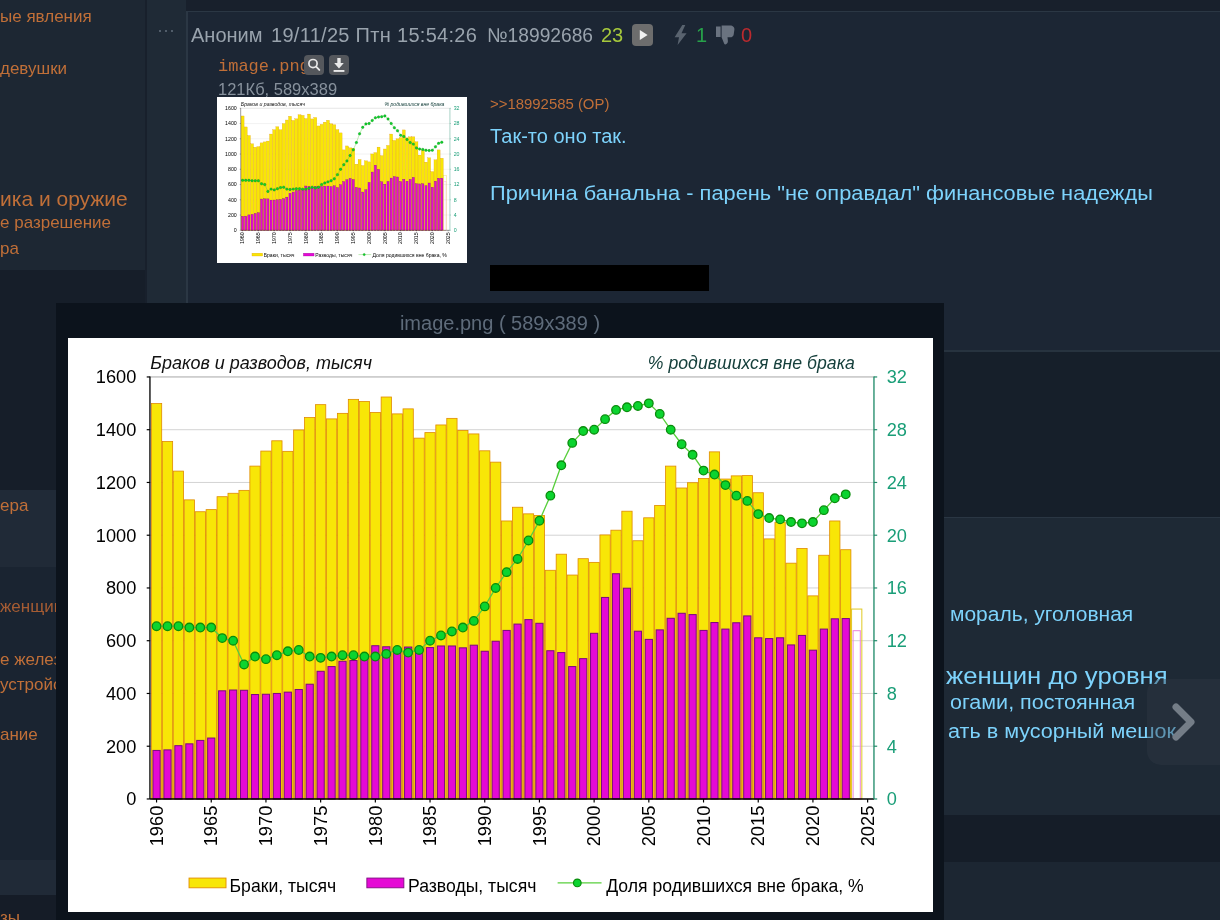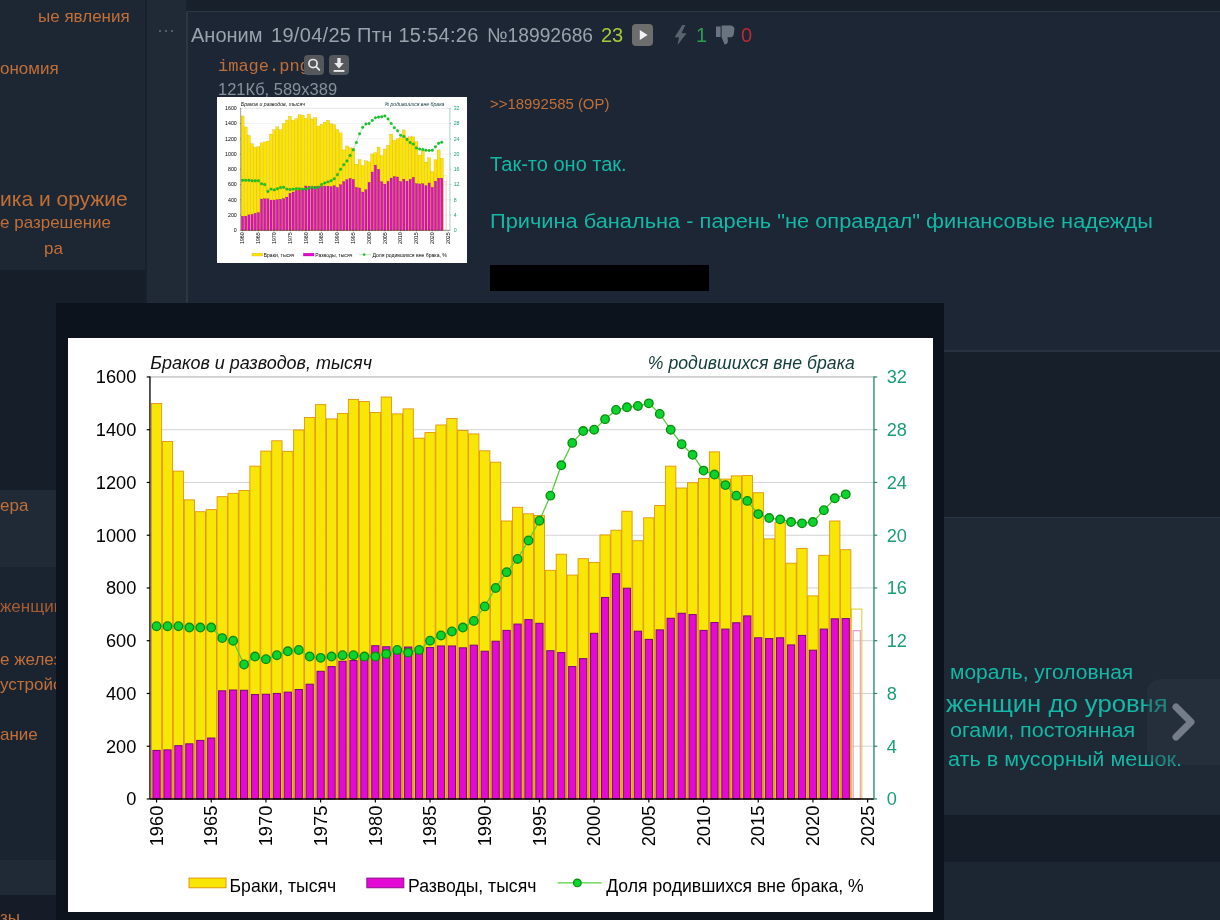--- a/index.html
+++ b/index.html
@@ -1,54 +1,54 @@
 <!DOCTYPE html>
 <html><head><meta charset="utf-8">
 <style>
 html,body{margin:0;padding:0;background:#151d28;}
 *{box-sizing:border-box;}
 body{font-family:"Liberation Sans",sans-serif;}
 #page{position:relative;width:1220px;height:920px;overflow:hidden;background:#18202c;}
 .abs{position:absolute;}
 .olink{color:#c06f38;}
 .gray{color:#99a3ad;}
-.ptxt{color:#14b8a6;margin-top:28px;}
+.ptxt{color:#7dd3fc;}
 .sx{display:inline-block;transform-origin:0 50%;white-space:nowrap;}
 </style></head>
 <body>
 <div id="page">
 
 <div class="abs" style="left:0;top:0;width:145px;height:920px;background:#19222e;border-right:2px solid #2c3b49;"></div>
 <div class="abs" style="left:0;top:0;width:145px;height:270px;background:#1d2733;"></div>
 <div class="abs" style="left:0;top:270px;width:145px;height:220px;background:#161e29;"></div>
 <div class="abs" style="left:0;top:490px;width:145px;height:77px;background:#202a37;"></div>
 <div class="abs" style="left:0;top:567px;width:145px;height:293px;background:#1a2431;"></div>
 <div class="abs" style="left:0;top:860px;width:145px;height:35px;background:#202a37;"></div>
 <div class="abs" style="left:0;top:895px;width:145px;height:25px;background:#151c27;"></div>
-<div class="abs olink" style="left:18px;top:7px;font-size:17px;padding-left:20px;">ые явления</div>
-<div class="abs olink" style="left:0;top:59px;font-size:17px;">ономия</div>
+<div class="abs olink" style="left:0;top:7px;font-size:17px;">ые явления</div>
+<div class="abs olink" style="left:0;top:59px;font-size:17px;">девушки</div>
 <div class="abs olink" style="left:0;top:187px;font-size:21px;">ика и оружие</div>
 <div class="abs olink" style="left:0;top:213px;font-size:17px;">е разрешение</div>
-<div class="abs olink" style="left:0;top:239px;font-size:17px;margin-left:44px;">ра</div>
+<div class="abs olink" style="left:0;top:239px;font-size:17px;">ра</div>
 <div class="abs olink" style="left:0;top:496px;font-size:17px;">ера</div>
 <div class="abs" style="left:0;top:597px;font-size:17px;color:#a55c33;">женщин.</div>
 <div class="abs olink" style="left:0;top:650px;font-size:17px;">е желез</div>
 <div class="abs olink" style="left:0;top:675px;font-size:17px;">устройс</div>
 <div class="abs olink" style="left:0;top:725px;font-size:17px;">ание</div>
 <div class="abs olink" style="left:0;top:908px;font-size:17px;">зы.</div>
 
 <div class="abs" style="left:147px;top:0;width:39px;height:920px;background:#1f2a36;"></div>
 
 <div class="abs" style="left:157px;top:20px;font-size:18px;color:#5a6673;">···</div>
 
 <div class="abs" style="left:186px;top:11px;width:1034px;height:340px;background:#1c2634;border-top:1px solid #2b3744;border-left:2px solid #2b3744;"></div>
 <div class="abs" style="left:186px;top:350px;width:1034px;height:2px;background:#27333f;"></div>
 
 <div class="abs gray" style="left:191px;top:24px;font-size:20px;">Аноним</div>
-<div class="abs gray" style="left:271px;top:24px;font-size:20px;letter-spacing:0.3px;">19/04/25 Птн 15:54:26</div>
+<div class="abs gray" style="left:271px;top:24px;font-size:20px;letter-spacing:0.3px;">19/11/25 Птн 15:54:26</div>
 <div class="abs gray" style="left:487px;top:24px;font-size:20px;"><span class="sx" style="transform:scaleX(0.96);">№18992686</span></div>
 <div class="abs" style="left:601px;top:24px;font-size:20px;color:#a6c83c;">23</div>
 <div class="abs" style="left:632px;top:24px;width:21px;height:22px;background:#6d6d6d;border-radius:4px;">
   <svg width="21" height="22" viewBox="0 0 21 22">
         <path d="M7.8 6 L15.6 11 L7.8 16 Z" fill="#f2f2f2"></path>
       </svg>
 </div>
 <div class="abs" style="left:673px;top:24px;width:15px;height:22px;">
   <svg width="15" height="22" viewBox="0 0 15 22">
         <path d="M9.3 1 L1.6 13.2 L6.0 13.2 L4.6 21 L13.6 9.3 L8.5 9.3 L12.3 1 Z" fill="#59636f"></path>
@@ -392,34 +392,35 @@
       </svg>
     </div>
 
 <div class="abs olink" style="left:490px;top:96px;font-size:14px;"><span class="sx" id="t1" style="transform:scaleX(1.065);">&gt;&gt;18992585 (OP)</span></div>
 <div class="abs ptxt" style="left:490px;top:125px;font-size:20px;"><span class="sx" id="t2">Так-то оно так.</span></div>
 <div class="abs ptxt" style="left:490px;top:182px;font-size:20px;"><span class="sx" id="t4" style="transform:scaleX(1.090);">Причина банальна - парень "не оправдал" финансовые надежды</span></div>
 <div class="abs" style="left:490px;top:265px;width:219px;height:26px;background:#000;"></div>
 
 <div class="abs" style="left:186px;top:352px;width:1034px;height:165px;background:#161f2a;"></div>
 <div class="abs" style="left:186px;top:517px;width:1034px;height:298px;background:#1e2935;border-top:1px solid #2a3643;"></div>
-<div class="abs ptxt" style="left:950px;top:633px;font-size:20px;"><span class="sx" id="u1" style="transform:scaleX(1.050);">мораль, уголовная</span></div>
+<div class="abs ptxt" style="left:950px;top:603px;font-size:20px;"><span class="sx" id="u1" style="transform:scaleX(1.050);">мораль, уголовная</span></div>
 <div class="abs ptxt" style="left:946px;top:662px;font-size:24px;"><span class="sx" id="u2" style="transform:scaleX(1.07);">женщин до уровня</span></div>
 <div class="abs ptxt" style="left:950px;top:691px;font-size:20px;"><span class="sx" id="u3" style="transform:scaleX(1.076);">огами, постоянная</span></div>
 <div class="abs ptxt" style="left:948px;top:720px;font-size:20px;"><span class="sx" id="u4" style="transform:scaleX(1.08);">ать в мусорный мешок.</span></div>
 <div class="abs" style="left:186px;top:815px;width:1034px;height:47px;background:#151d28;"></div>
 <div class="abs" style="left:186px;top:862px;width:1034px;height:58px;background:#1c2632;"></div>
 
 <div class="abs" style="left:1147px;top:679px;width:90px;height:86px;background:rgba(48,57,71,0.40);border-radius:14px;">
   <svg width="73" height="86" viewBox="0 0 73 86">
         <path d="M29 28 L44 43 L29 58" fill="none" stroke="#747d87" stroke-width="7" stroke-linecap="round" stroke-linejoin="round"></path>
       </svg>
 </div>
 
 <div class="abs" style="left:56px;top:303px;width:888px;height:617px;background:#0c131c;">
+  <div style="position:absolute;left:0;top:9px;width:100%;text-align:center;font-size:20px;color:#5e6b7a;">image.png ( 589x389 )</div>
   <div style="position:absolute;left:12px;top:35px;width:865px;height:574px;background:#fff;">
         <svg viewBox="0 0 589 389" preserveAspectRatio="none" style="width:100%;height:100%;display:block;background:#fff">
 <g style="font-family:'Liberation Sans',sans-serif">
 <line x1="55.8" y1="62.15" x2="548.8" y2="62.15" stroke="#c9c9c9" stroke-width="0.55"></line>
 <line x1="55.8" y1="97.90" x2="548.8" y2="97.90" stroke="#c9c9c9" stroke-width="0.55"></line>
 <line x1="55.8" y1="133.65" x2="548.8" y2="133.65" stroke="#c9c9c9" stroke-width="0.55"></line>
 <line x1="55.8" y1="169.40" x2="548.8" y2="169.40" stroke="#c9c9c9" stroke-width="0.55"></line>
 <line x1="55.8" y1="205.15" x2="548.8" y2="205.15" stroke="#c9c9c9" stroke-width="0.55"></line>
 <line x1="55.8" y1="240.90" x2="548.8" y2="240.90" stroke="#c9c9c9" stroke-width="0.55"></line>
 <line x1="55.8" y1="276.65" x2="548.8" y2="276.65" stroke="#c9c9c9" stroke-width="0.55"></line>

